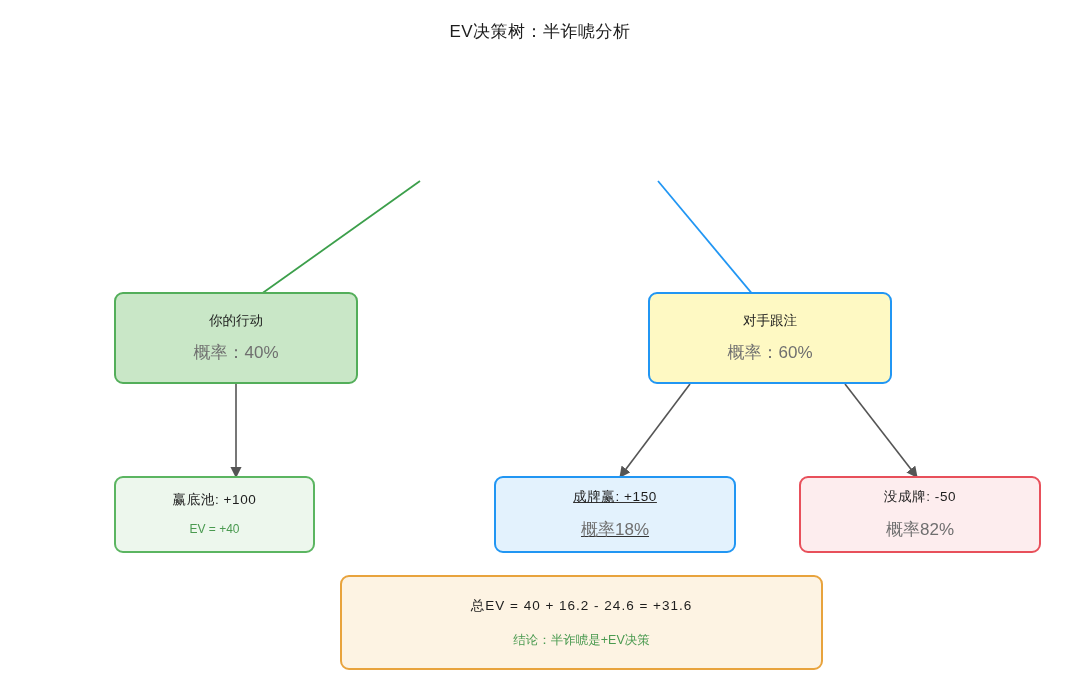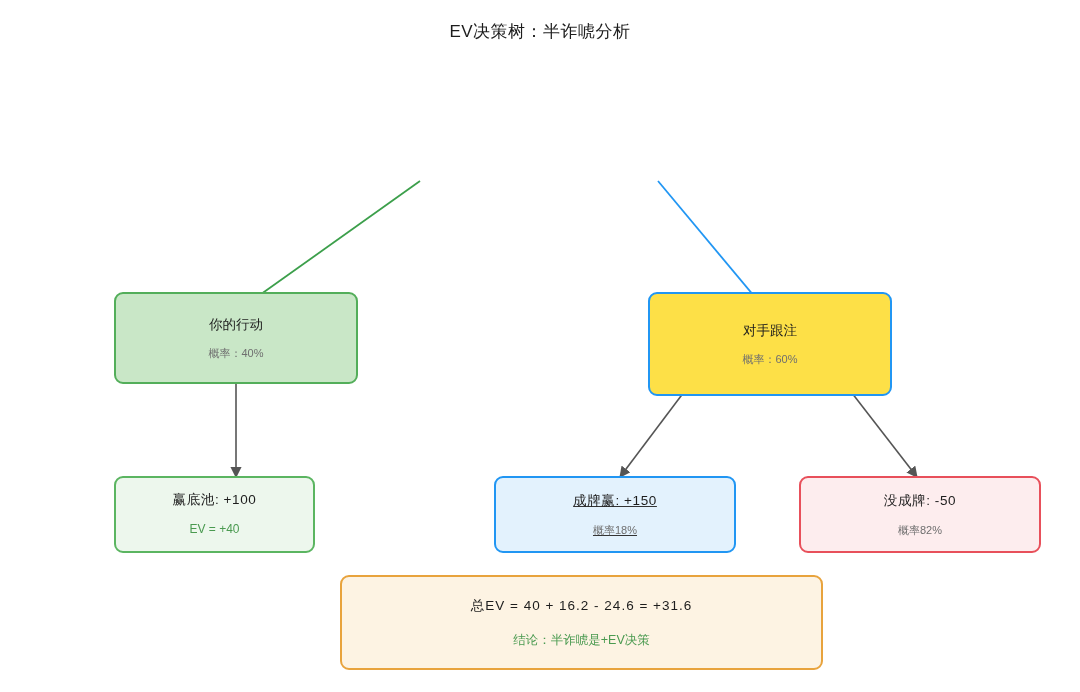--- a/index.html
+++ b/index.html
@@ -53,21 +53,21 @@
     align-items: center;
     justify-content: center;
   }
   .node-label {
     font-size: 13.5px;
     line-height: 1.3;
     color: #1d1d1d;
     white-space: nowrap;
   }
   .node-sub {
-    font-size: 11px;
+    font-size: 17px;
     line-height: 1.3;
     color: #6f6f6f;
     margin-top: 13px;
     white-space: nowrap;
   }
   .node-sub.accent-green {
     color: #4a9a50;
     font-size: 12px;
   }
   .node-label.mono-ish {
@@ -79,22 +79,22 @@
     left: 418px; top: 90px; width: 244px; height: 92px;
     background: #FCEFB4;
     border-color: #E9B84A;
   }
   #node-fold {
     left: 114px; top: 292px; width: 244px; height: 92px;
     background: #C9E7C7;
     border-color: #53AE5A;
   }
   #node-call {
-    left: 648px; top: 292px; width: 244px; height: 104px;
-    background: #fde047;
+    left: 648px; top: 292px; width: 244px; height: 92px;
+    background: #fef9c3;
     border-color: #2196F3;
   }
   #node-winpot {
     left: 114px; top: 476px; width: 201px; height: 77px;
     background: #EDF7ED;
     border-color: #5BB561;
   }
   #node-madehand {
     left: 494px; top: 476px; width: 242px; height: 77px;
     background: #E3F2FD;

